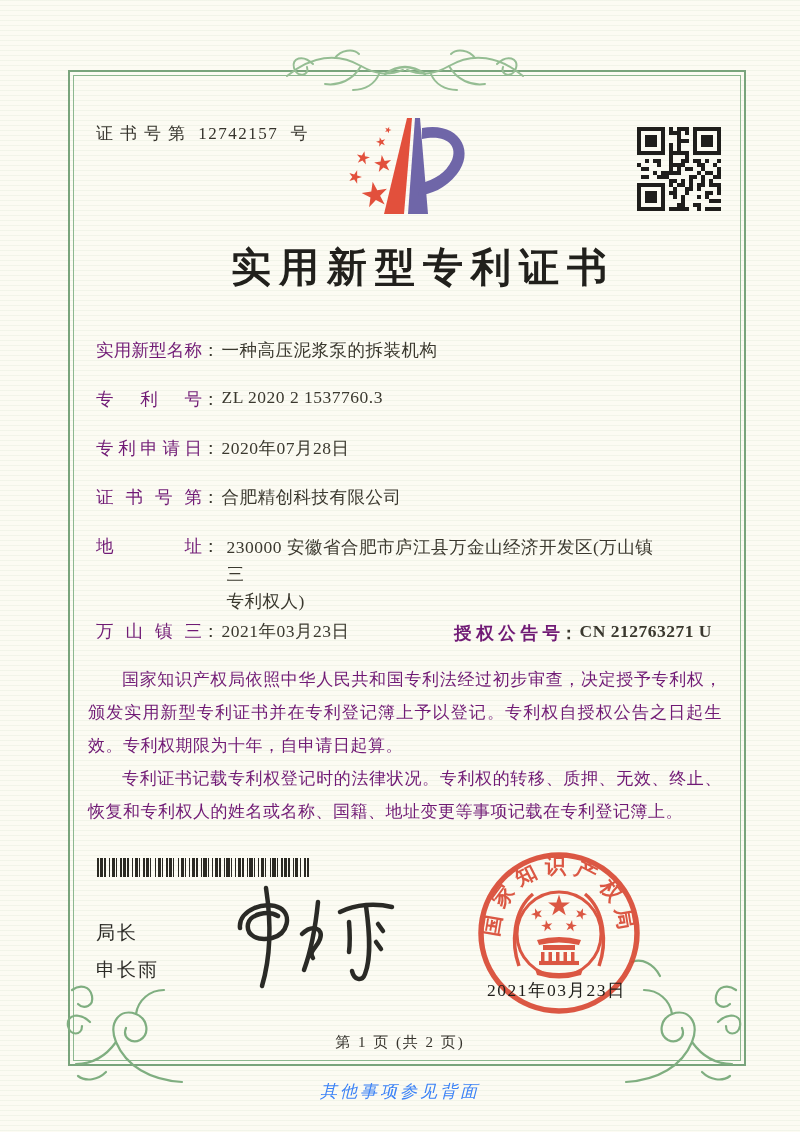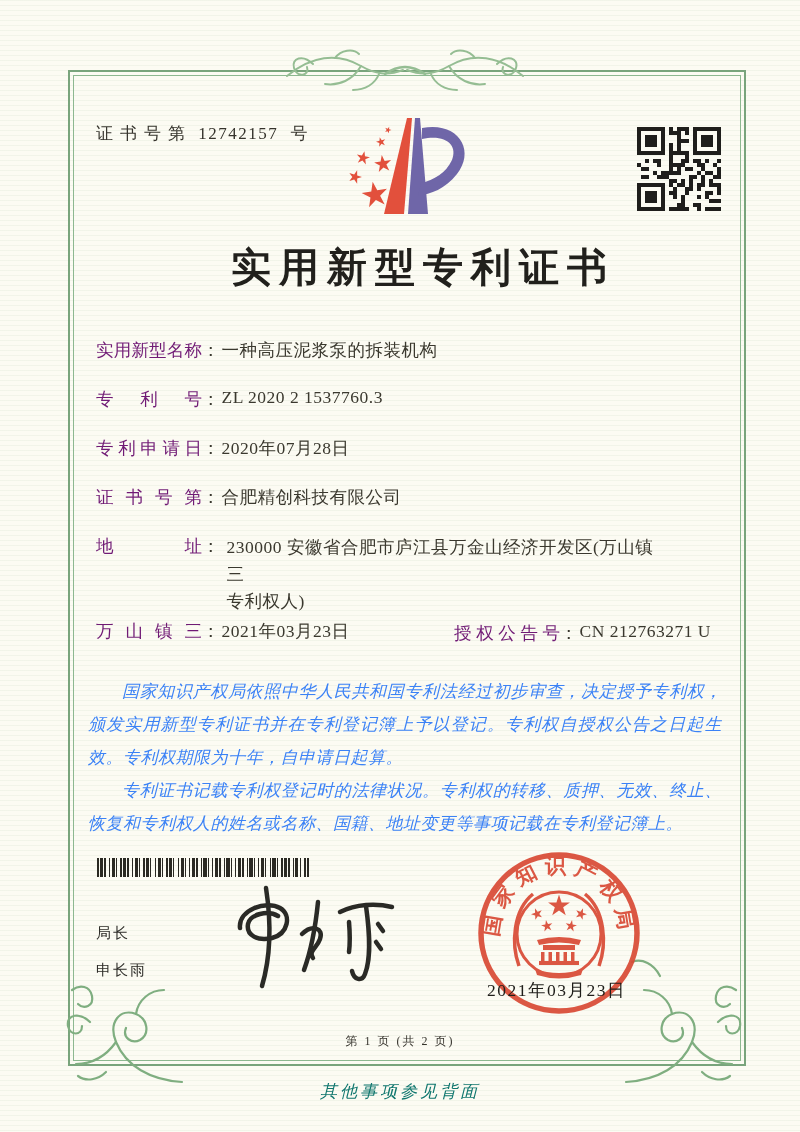--- a/index.html
+++ b/index.html
@@ -43,55 +43,55 @@
     text-align:justify; text-align-last:justify; color:#701a75;
   }
   .row .colon { display:inline-block; vertical-align:top; }
   .row .value { margin-left:2px; letter-spacing:0.5px; }
   .row-address { margin-bottom:4px; }
   .row-address .value-block {
     display:inline-block; width:440px; margin-left:7px; vertical-align:top;
     line-height:27px; white-space:normal; letter-spacing:0.5px;
   }
   .row-last .grp1 { display:inline-block; width:358px; }
-  .row-last .grp2 { display:inline-block; }
+  .row-last .grp2 { display:inline-block;font-weight:bold; }
 
   .paras {
     position:absolute; left:88px; top:663px; width:634px;
     font-size:17px; line-height:33px; text-align:justify;
-    font-style:italic; color:#3b82f6; letter-spacing:0.5px;margin-top:12px;
+    color:#701a75; letter-spacing:0.5px;
   }
   .para { text-indent:2em; }
 
   .barcode {
     position:absolute; left:97px; top:858px; width:212px; height:19px;
     background:repeating-linear-gradient(90deg,
       #2a2922 0 1.5px, transparent 1.5px 3px,
       #2a2922 3px 6px,  transparent 6px 7px,
       #2a2922 7px 8.5px, transparent 8.5px 12px,
       #2a2922 12px 13px, transparent 13px 14.5px,
       #2a2922 14.5px 17.5px, transparent 17.5px 19px,
       #2a2922 19px 20px, transparent 20px 23px);
   }
 
   .director {
     position:absolute; left:96px; top:914px; line-height:37px;
     font-family:"Liberation Sans","DejaVu Sans",sans-serif;
-    font-size:15px; color:#2c2b27; letter-spacing:2px;
+    font-size:19px; color:#2c2b27; letter-spacing:2px;
   }
   .sig { position:absolute; left:216px; top:876px; width:198px; height:120px; }
 
   .seal { position:absolute; left:474px; top:848px; width:170px; height:170px; opacity:0.92; }
   .seal-date {
     position:absolute; left:487px; top:978px;
     font-size:17.5px; letter-spacing:1.5px; color:#1f1e1a;
   }
 
-  .page-num { position:absolute; left:0; right:0; top:1033px; text-align:center; font-size:12px; letter-spacing:2px; color:#35332c; }
-  .back-note { position:absolute; left:0; right:0; top:1080px; text-align:center; font-size:17px; font-style:italic; letter-spacing:3px; color:#0f766e;font-family:Liberation Serif, serif; }
+  .page-num { position:absolute; left:0; right:0; top:1033px; text-align:center; font-size:15px; letter-spacing:2px; color:#35332c; }
+  .back-note { position:absolute; left:0; right:0; top:1080px; text-align:center; font-size:17px; font-style:italic; letter-spacing:3px; color:#3b82f6;font-family:Liberation Serif, serif; }
 </style>
 </head>
 <body>
 
 <div class="page">
   <div class="texture"></div>
 
   <div class="frame-outer">
     <div class="frame-inner"></div>
   </div>

